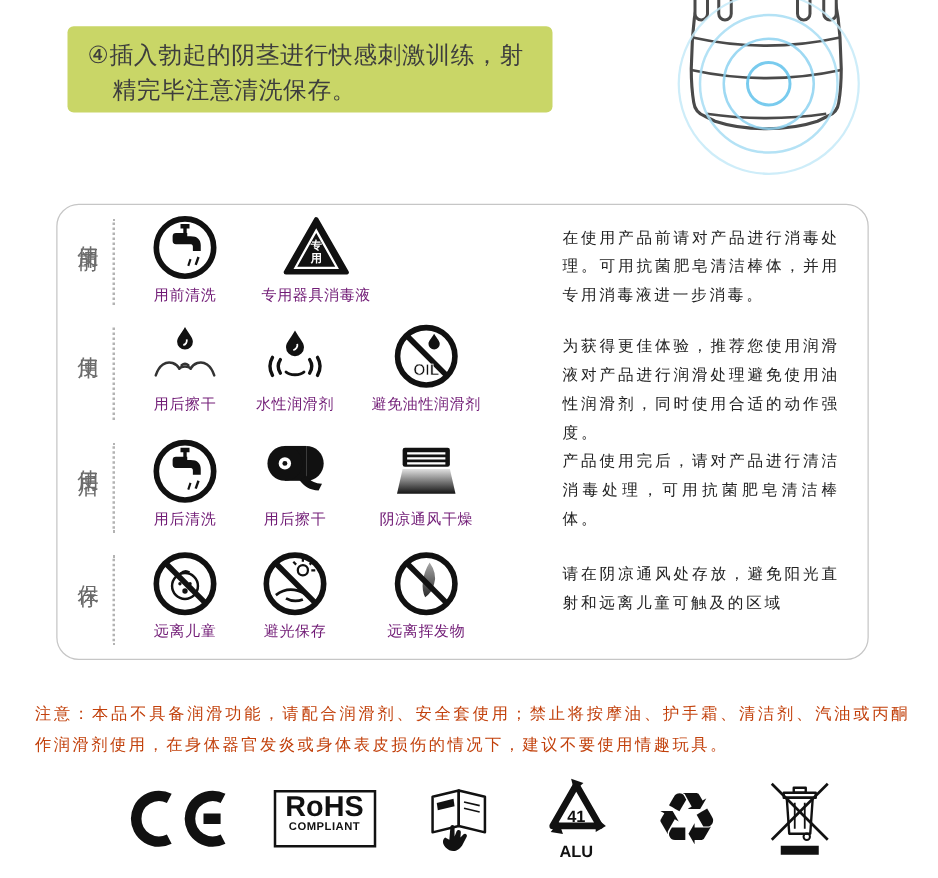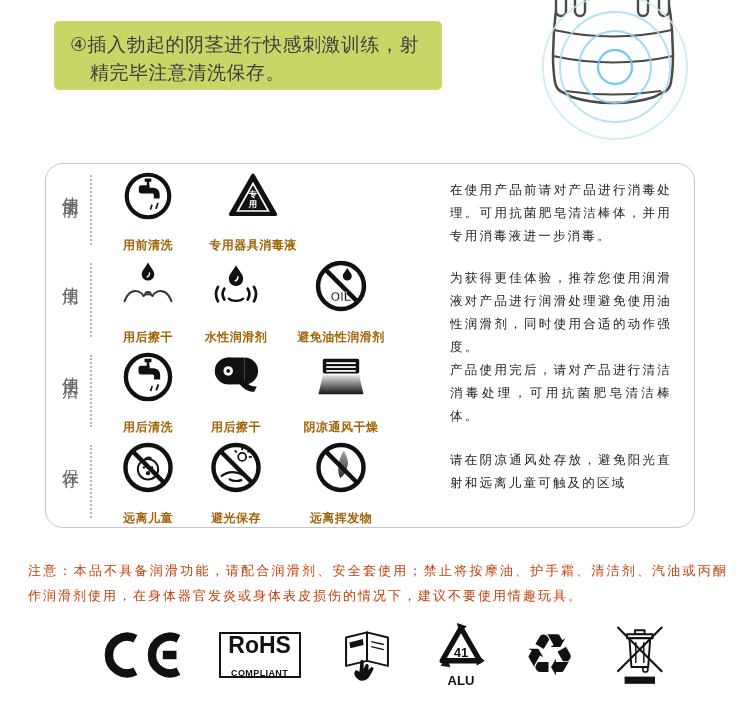--- a/index.html
+++ b/index.html
@@ -23,40 +23,40 @@
   .care-row{display:flex;box-sizing:border-box;}
   .r1{height:88px}.r2{height:92px}.r3{height:90px}.r4{height:91px}
   .stage{width:40px;box-sizing:border-box;padding:10px 0 0 14px;}
   .stage span{writing-mode:vertical-rl;font-size:17px;line-height:20px;
               color:#6b6b6b;letter-spacing:2px;}
   .vdots{border-left:2px dotted #b3b3b3;margin:9px 0 9px 4px;}
   .icons{width:356px;box-sizing:border-box;display:flex;padding:5px 0 0 12px;}
   .cell{display:flex;flex-direction:column;align-items:center;width:88px;flex:none;}
   .cell.wide{width:122px;}
   .cell svg{display:block;}
-  .icon-label{font-size:12px;font-weight:bold;color:#a16207;white-space:nowrap;
-              margin-top:16px;letter-spacing:.5px;}
+  .icon-label{font-size:12px;font-weight:normal;color:#701a75;white-space:nowrap;
+              margin-top:3px;letter-spacing:.5px;}
   .desc{flex:1;box-sizing:border-box;padding:13px 22px 0 2px;
         font-family:Liberation Serif, serif;
         font-size:12.5px;line-height:23px;letter-spacing:2.2px;color:#222;
         text-align:justify;}
 
   
   .notice{position:absolute;left:28px;top:545px;width:700px;
           font-family:"Liberation Serif","DejaVu Serif",serif;
           font-size:13px;line-height:25px;letter-spacing:2px;color:#c2410c;
           text-align:justify;}
 
   
   .certs{position:absolute;left:95px;top:612px;width:572px;height:86px;
          display:flex;justify-content:space-between;align-items:center;}
   .rohs-box{border:2.5px solid #111;background:#fff;width:78px;height:42px;
             display:flex;flex-direction:column;align-items:center;justify-content:flex-start;}
   .rohs-line1{font-size:23px;font-weight:800;line-height:22px;color:#111;}
-  .rohs-line2{font-size:9px;font-weight:700;letter-spacing:.4px;color:#111;margin-top:12px;}
+  .rohs-line2{font-size:9px;font-weight:700;letter-spacing:.4px;color:#111;}
   .recycle-glyph{font-size:58px;line-height:58px;color:#111;
                  font-family:"DejaVu Sans",sans-serif;}
   .alu-wrap{display:flex;flex-direction:column;align-items:flex-start;}
 </style>
 </head>
 <body>
 
 <div class="page">
 
   <div class="banner">

